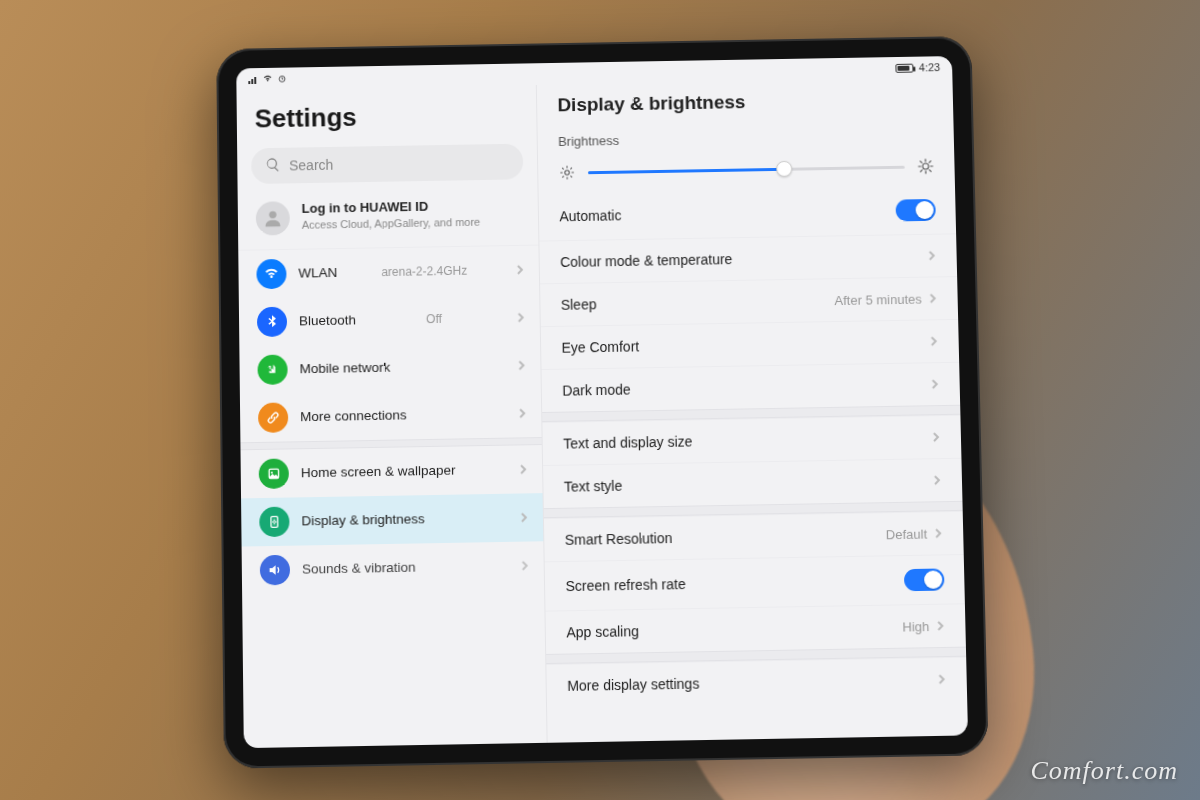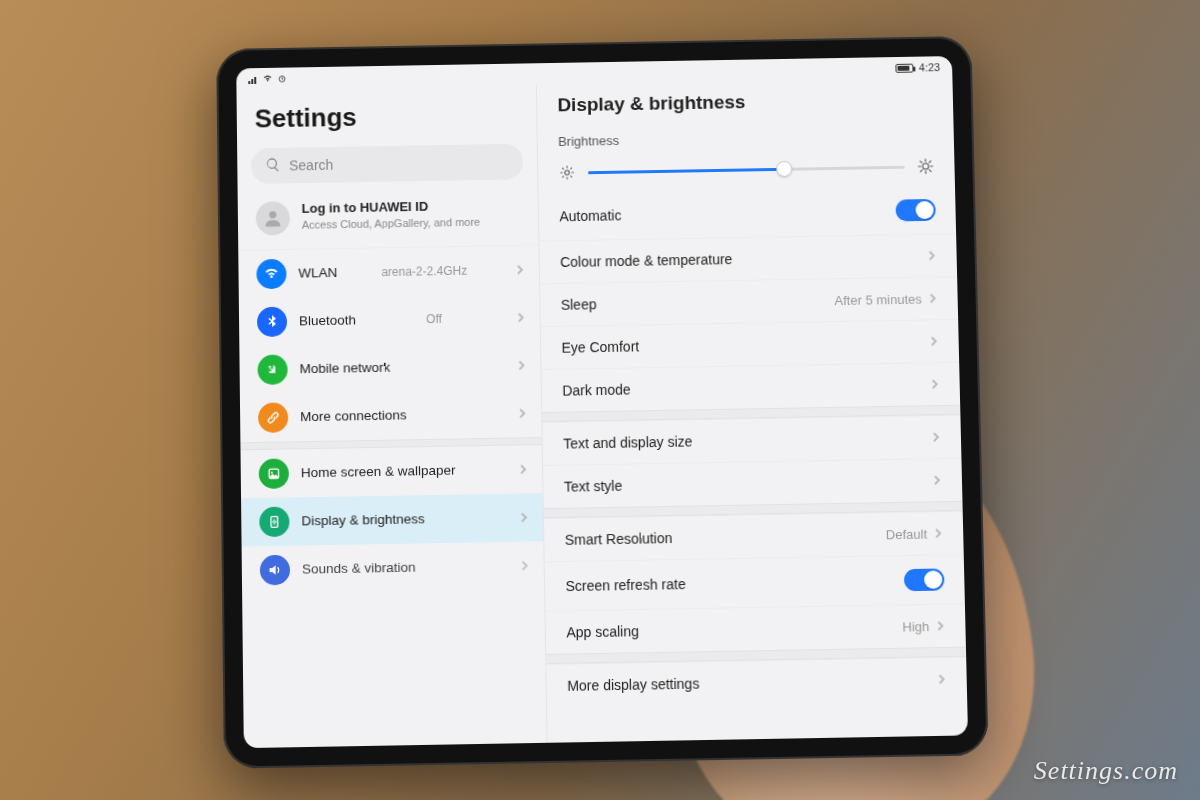--- a/index.html
+++ b/index.html
@@ -400,13 +400,13 @@
               </span>
             </div>
           </div>
       </div>
     </div>
 
   </div>
 </div>
 
 <div class="hand"></div>
-<div class="watermark">Settings.com</div>
+<div class="watermark">Comfort.com</div>
 
 </body></html>

